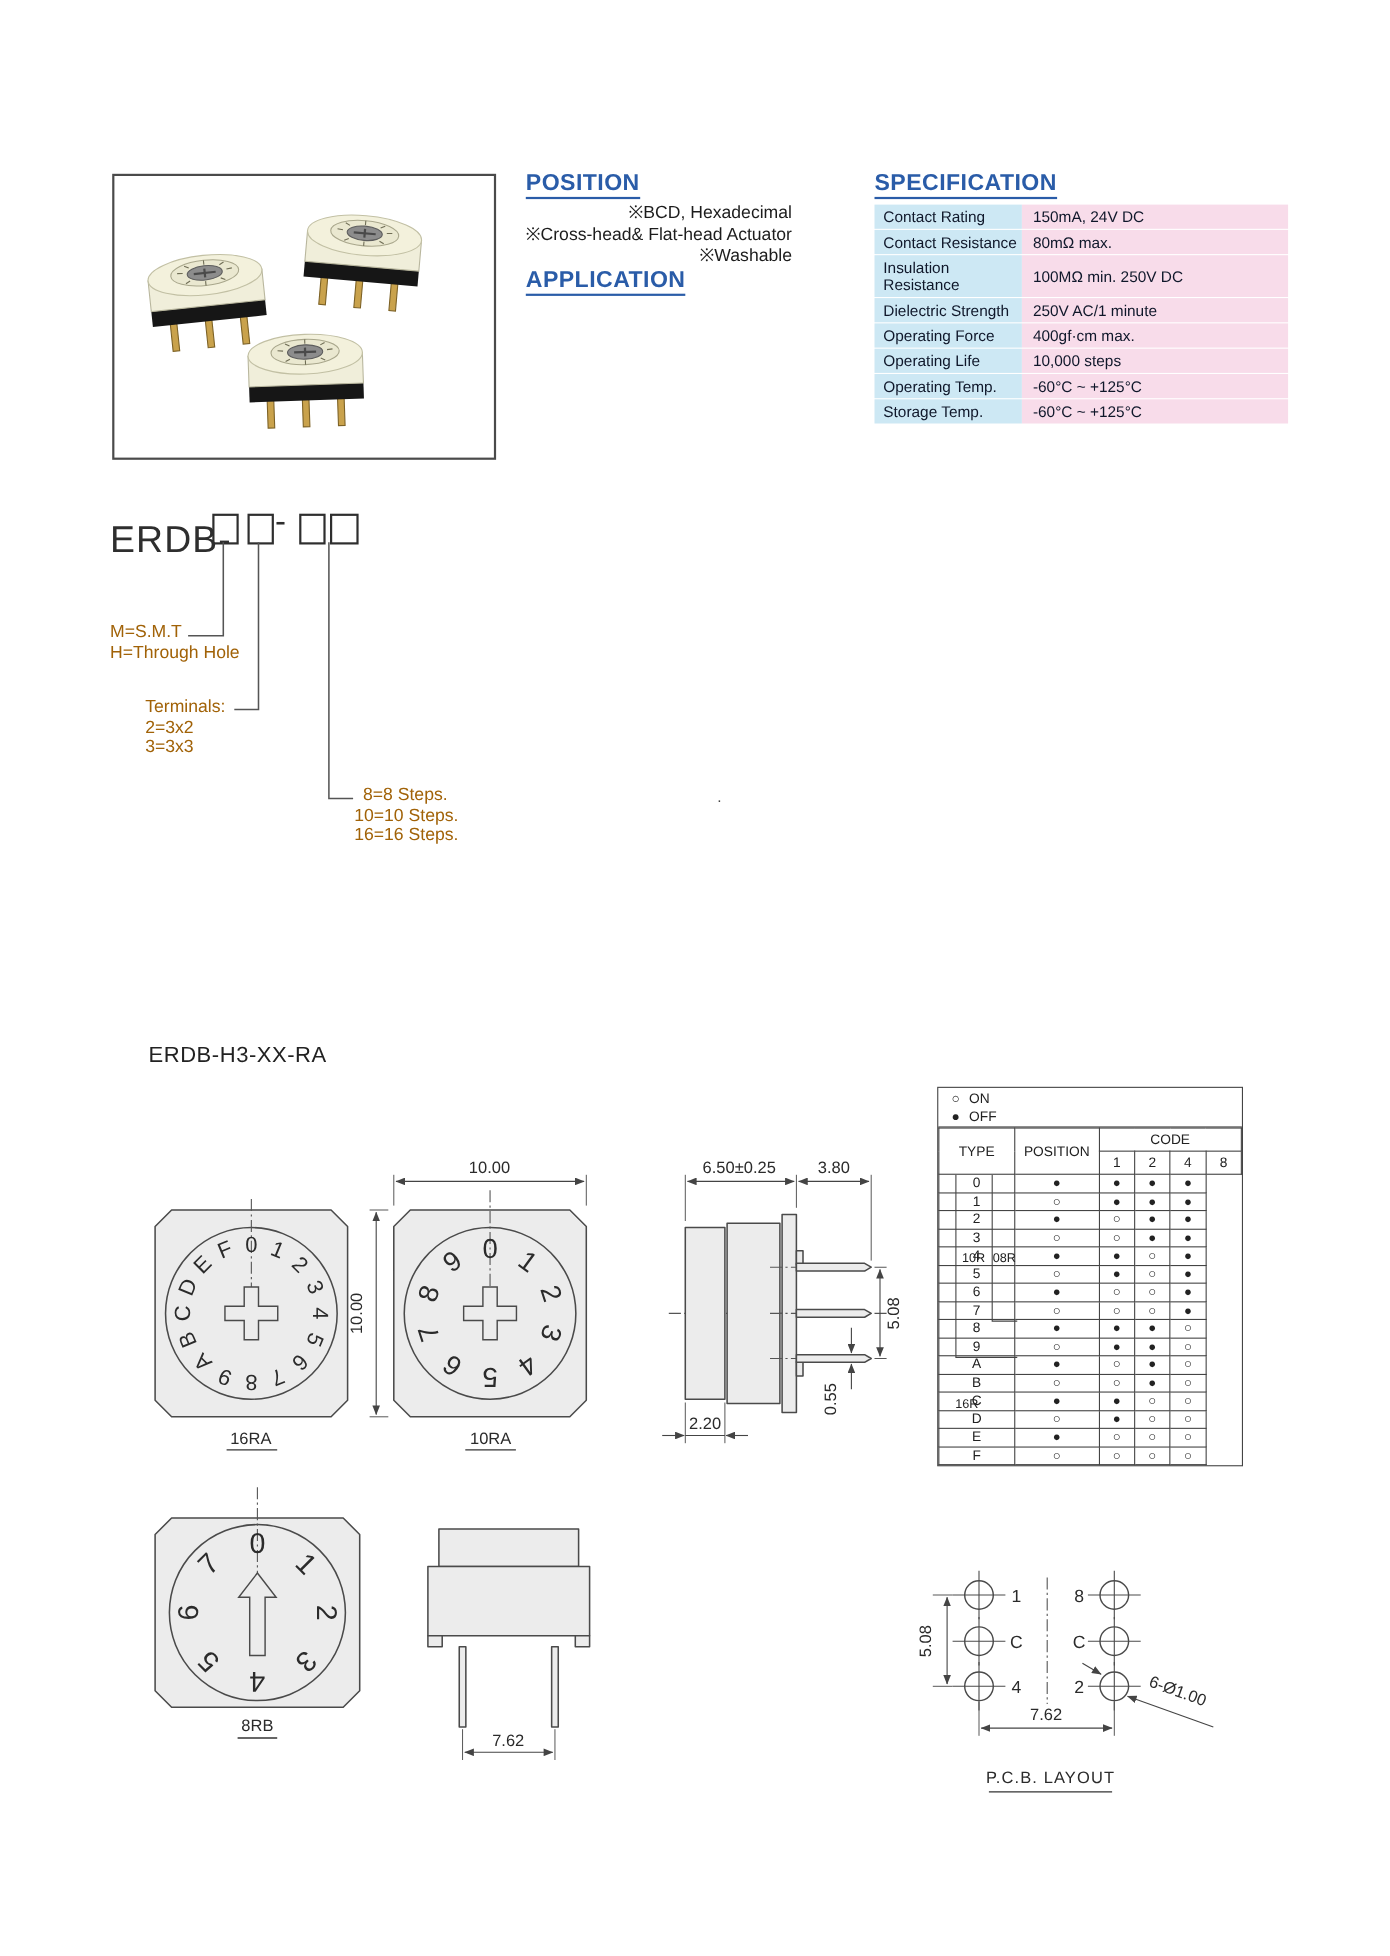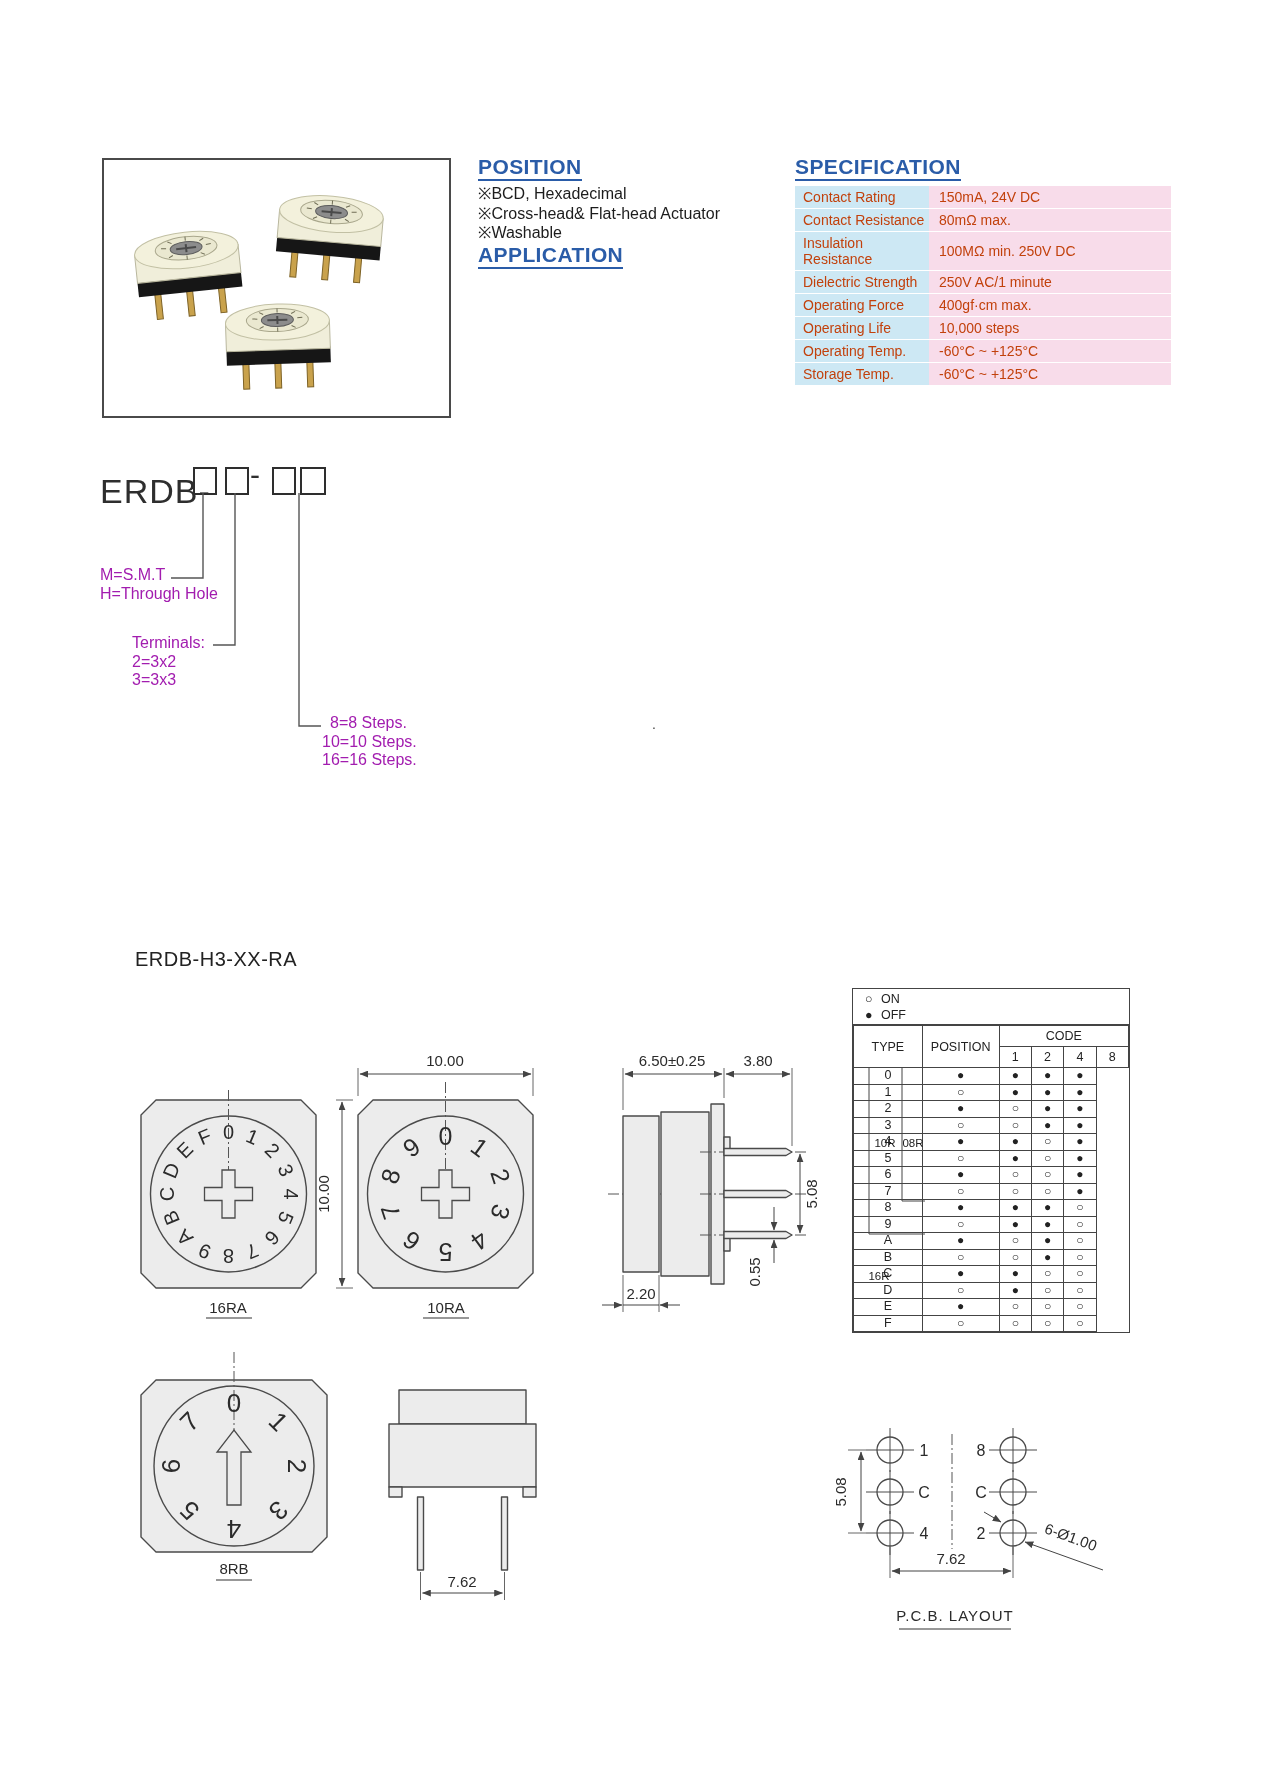--- a/index.html
+++ b/index.html
@@ -2,31 +2,31 @@
 <html><head>
 <meta charset="utf-8">
 <style>
   html,body{margin:0;padding:0;background:#fff;}
   body{width:1264px;height:1778px;position:relative;font-family:"Liberation Sans",sans-serif;color:#222;overflow:hidden;}
   .abs{position:absolute;}
   
   .photo-box{left:102px;top:158px;width:345px;height:256px;border:2px solid #4a4a4a;background:#fff;}
   
   .sec-title{font-weight:bold;font-size:21px;color:#2a5ca8;display:inline-block;border-bottom:2.5px solid #2a5ca8;letter-spacing:.4px;padding-bottom:0;}
-  .feat-list div{font-size:16px;line-height:19.5px;color:#1c1c1c;}
-  
-  .spec-table{border-collapse:separate;border-spacing:0 1px;font-size:14px;color:#c2410c;}
+  .feat-list div{font-size:16px;line-height:19.5px;color:#1c1c1c;text-align:right;}
+  
+  .spec-table{border-collapse:separate;border-spacing:0 1px;font-size:14px;color:#0f172a;}
   .spec-table td{vertical-align:middle;}
   .spec-table td.sl{background:#cde8f4;width:122px;padding:3px 4px 3px 8px;line-height:16px;}
   .spec-table td.sv{background:#f8dcea;width:228px;padding:3px 4px 3px 10px;line-height:16px;margin-top:12px;}
   
   .pn-prefix{left:100px;top:472px;font-size:34px;color:#2e2e2e;letter-spacing:1px;}
   .pn-box{width:20px;height:24px;border:2px solid #2e2e2e;top:467px;}
   .pn-dash{left:250px;top:458px;font-size:30px;color:#2e2e2e;}
-  .pn-legend{font-size:16px;line-height:18.5px;color:#a21caf;}
+  .pn-legend{font-size:16px;line-height:18.5px;color:#a16207;}
   .pn-legend3 div:first-child{padding-left:8px;}
   .stray-dot{left:652px;top:716px;font-size:14px;color:#444;}
   
   .dwg-title{left:135px;top:948px;font-size:20px;color:#222;letter-spacing:.5px;}
   svg text{font-family:"Liberation Sans",sans-serif;fill:#2b2b2b;}
   .body{fill:#ececec;stroke:#4a4a4a;stroke-width:1.4;stroke-linejoin:round;}
   .ln{fill:none;stroke:#4a4a4a;stroke-width:1.4;}
   .plus{fill:#ececec;stroke:#4a4a4a;stroke-width:1.3;}
   .cl{stroke:#555;stroke-width:1;stroke-dasharray:11 3 2 3;fill:none;}
   .ext{stroke:#555;stroke-width:.9;fill:none;}

